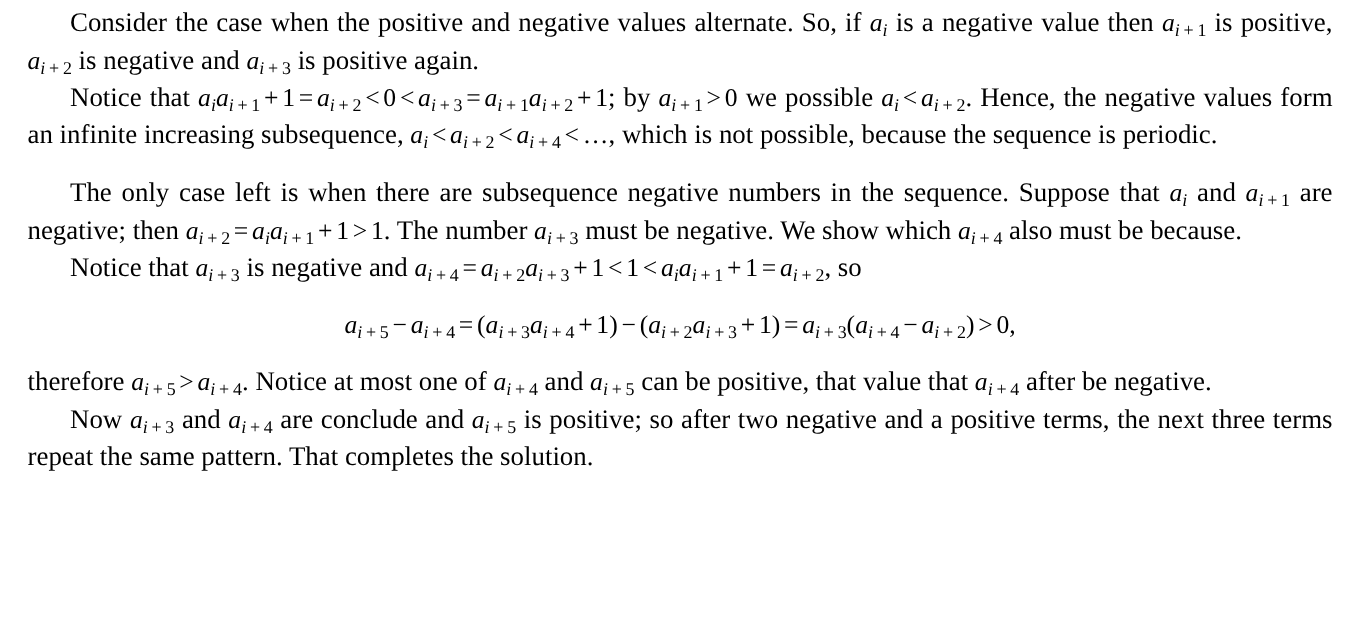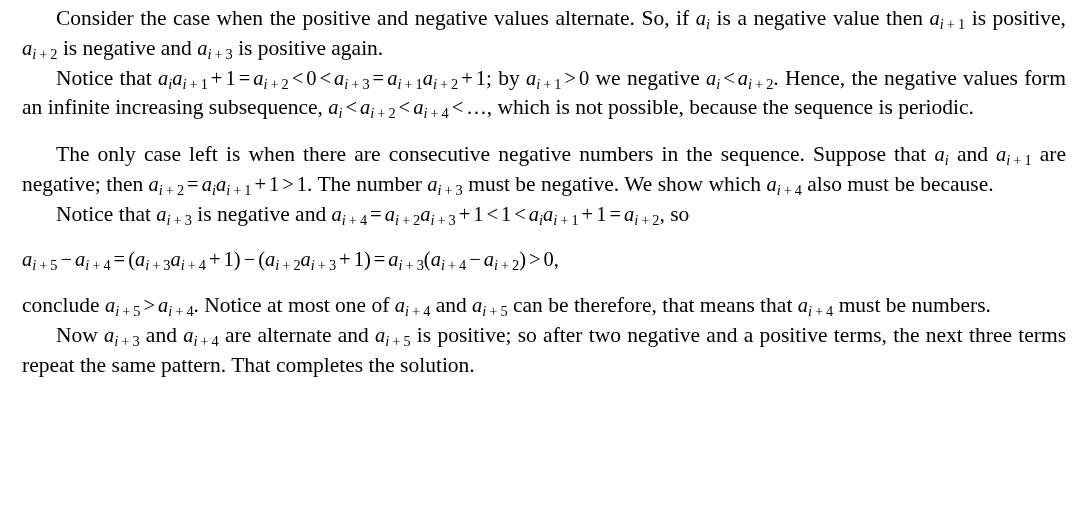--- a/index.html
+++ b/index.html
@@ -35,20 +35,21 @@
     margin: 0;
     text-indent: 0;
   }
   p.indent {
     text-indent: 34px;
   }
   p.gap {
     margin-top: 17px;
   }
   .eq {
+    text-align: center;
     margin-top: 16px;
     margin-bottom: 16px;
     font-size: 21.5px;
   }
   
   .m {
     font-family: "DejaVu Serif", serif;
     font-style: italic;
     font-size: 20.5px;
     letter-spacing: 0;
@@ -85,27 +86,27 @@
       <span class="m nowrap"><span class="mi">a</span><sub><span class="mi">i</span><span class="mo">+</span><span class="mn">2</span></sub></span>
       <span>is negative and</span>
       <span class="m nowrap"><span class="mi">a</span><sub><span class="mi">i</span><span class="mo">+</span><span class="mn">3</span></sub></span>
       <span>is positive again.</span>
     </p>
 
     <p class="indent">
       <span>Notice that</span>
       <span class="m nowrap"><span class="mi">a</span><sub><span class="mi">i</span></sub><span class="mi">a</span><sub><span class="mi">i</span><span class="mo">+</span><span class="mn">1</span></sub><span class="mo">+</span><span class="mn">1</span><span class="mo">=</span><span class="mi">a</span><sub><span class="mi">i</span><span class="mo">+</span><span class="mn">2</span></sub><span class="mo">&lt;</span><span class="mn">0</span><span class="mo">&lt;</span><span class="mi">a</span><sub><span class="mi">i</span><span class="mo">+</span><span class="mn">3</span></sub><span class="mo">=</span><span class="mi">a</span><sub><span class="mi">i</span><span class="mo">+</span><span class="mn">1</span></sub><span class="mi">a</span><sub><span class="mi">i</span><span class="mo">+</span><span class="mn">2</span></sub><span class="mo">+</span><span class="mn">1</span></span><span>; by</span>
       <span class="m nowrap"><span class="mi">a</span><sub><span class="mi">i</span><span class="mo">+</span><span class="mn">1</span></sub><span class="mo">&gt;</span><span class="mn">0</span></span>
-      <span>we negative</span>
+      <span>we possible</span>
       <span class="m nowrap"><span class="mi">a</span><sub><span class="mi">i</span></sub><span class="mo">&lt;</span><span class="mi">a</span><sub><span class="mi">i</span><span class="mo">+</span><span class="mn">2</span></sub></span><span>. Hence, the negative values form an infinite increasing subsequence,</span>
       <span class="m nowrap"><span class="mi">a</span><sub><span class="mi">i</span></sub><span class="mo">&lt;</span><span class="mi">a</span><sub><span class="mi">i</span><span class="mo">+</span><span class="mn">2</span></sub><span class="mo">&lt;</span><span class="mi">a</span><sub><span class="mi">i</span><span class="mo">+</span><span class="mn">4</span></sub><span class="mo">&lt;</span><span class="mn">…</span></span><span>, which is not possible, because the sequence is periodic.</span>
     </p>
 
     <p class="indent gap">
-      <span>The only case left is when there are consecutive negative numbers in the sequence. Suppose that</span>
+      <span>The only case left is when there are subsequence negative numbers in the sequence. Suppose that</span>
       <span class="m nowrap"><span class="mi">a</span><sub><span class="mi">i</span></sub></span>
       <span>and</span>
       <span class="m nowrap"><span class="mi">a</span><sub><span class="mi">i</span><span class="mo">+</span><span class="mn">1</span></sub></span>
       <span>are negative; then</span>
       <span class="m nowrap"><span class="mi">a</span><sub><span class="mi">i</span><span class="mo">+</span><span class="mn">2</span></sub><span class="mo">=</span><span class="mi">a</span><sub><span class="mi">i</span></sub><span class="mi">a</span><sub><span class="mi">i</span><span class="mo">+</span><span class="mn">1</span></sub><span class="mo">+</span><span class="mn">1</span><span class="mo">&gt;</span><span class="mn">1</span></span><span>. The number</span>
       <span class="m nowrap"><span class="mi">a</span><sub><span class="mi">i</span><span class="mo">+</span><span class="mn">3</span></sub></span>
       <span>must be negative. We show which</span>
       <span class="m nowrap"><span class="mi">a</span><sub><span class="mi">i</span><span class="mo">+</span><span class="mn">4</span></sub></span>
       <span>also must be because.</span>
     </p>
@@ -115,34 +116,34 @@
       <span class="m nowrap"><span class="mi">a</span><sub><span class="mi">i</span><span class="mo">+</span><span class="mn">3</span></sub></span>
       <span>is negative and</span>
       <span class="m nowrap"><span class="mi">a</span><sub><span class="mi">i</span><span class="mo">+</span><span class="mn">4</span></sub><span class="mo">=</span><span class="mi">a</span><sub><span class="mi">i</span><span class="mo">+</span><span class="mn">2</span></sub><span class="mi">a</span><sub><span class="mi">i</span><span class="mo">+</span><span class="mn">3</span></sub><span class="mo">+</span><span class="mn">1</span><span class="mo">&lt;</span><span class="mn">1</span><span class="mo">&lt;</span><span class="mi">a</span><sub><span class="mi">i</span></sub><span class="mi">a</span><sub><span class="mi">i</span><span class="mo">+</span><span class="mn">1</span></sub><span class="mo">+</span><span class="mn">1</span><span class="mo">=</span><span class="mi">a</span><sub><span class="mi">i</span><span class="mo">+</span><span class="mn">2</span></sub></span><span>, so</span>
     </p>
 
     <div class="eq">
       <span class="m nowrap"><span class="mi">a</span><sub><span class="mi">i</span><span class="mo">+</span><span class="mn">5</span></sub><span class="mo">−</span><span class="mi">a</span><sub><span class="mi">i</span><span class="mo">+</span><span class="mn">4</span></sub><span class="mo">=</span><span class="mn">(</span><span class="mi">a</span><sub><span class="mi">i</span><span class="mo">+</span><span class="mn">3</span></sub><span class="mi">a</span><sub><span class="mi">i</span><span class="mo">+</span><span class="mn">4</span></sub><span class="mo">+</span><span class="mn">1)</span><span class="mo">−</span><span class="mn">(</span><span class="mi">a</span><sub><span class="mi">i</span><span class="mo">+</span><span class="mn">2</span></sub><span class="mi">a</span><sub><span class="mi">i</span><span class="mo">+</span><span class="mn">3</span></sub><span class="mo">+</span><span class="mn">1)</span><span class="mo">=</span><span class="mi">a</span><sub><span class="mi">i</span><span class="mo">+</span><span class="mn">3</span></sub><span class="mn">(</span><span class="mi">a</span><sub><span class="mi">i</span><span class="mo">+</span><span class="mn">4</span></sub><span class="mo">−</span><span class="mi">a</span><sub><span class="mi">i</span><span class="mo">+</span><span class="mn">2</span></sub><span class="mn">)</span><span class="mo">&gt;</span><span class="mn">0,</span></span>
     </div>
 
     <p>
-      <span>conclude</span>
+      <span>therefore</span>
       <span class="m nowrap"><span class="mi">a</span><sub><span class="mi">i</span><span class="mo">+</span><span class="mn">5</span></sub><span class="mo">&gt;</span><span class="mi">a</span><sub><span class="mi">i</span><span class="mo">+</span><span class="mn">4</span></sub></span><span>. Notice at most one of</span>
       <span class="m nowrap"><span class="mi">a</span><sub><span class="mi">i</span><span class="mo">+</span><span class="mn">4</span></sub></span>
       <span>and</span>
       <span class="m nowrap"><span class="mi">a</span><sub><span class="mi">i</span><span class="mo">+</span><span class="mn">5</span></sub></span>
-      <span>can be therefore, that means that</span>
+      <span>can be positive, that value that</span>
       <span class="m nowrap"><span class="mi">a</span><sub><span class="mi">i</span><span class="mo">+</span><span class="mn">4</span></sub></span>
-      <span>must be numbers.</span>
+      <span>after be negative.</span>
     </p>
 
     <p class="indent">
       <span>Now</span>
       <span class="m nowrap"><span class="mi">a</span><sub><span class="mi">i</span><span class="mo">+</span><span class="mn">3</span></sub></span>
       <span>and</span>
       <span class="m nowrap"><span class="mi">a</span><sub><span class="mi">i</span><span class="mo">+</span><span class="mn">4</span></sub></span>
-      <span>are alternate and</span>
+      <span>are conclude and</span>
       <span class="m nowrap"><span class="mi">a</span><sub><span class="mi">i</span><span class="mo">+</span><span class="mn">5</span></sub></span>
       <span>is positive; so after two negative and a positive terms, the next three terms repeat the same pattern. That completes the solution.</span>
     </p>
 
   </div>
 </div>
 
 </body></html>

